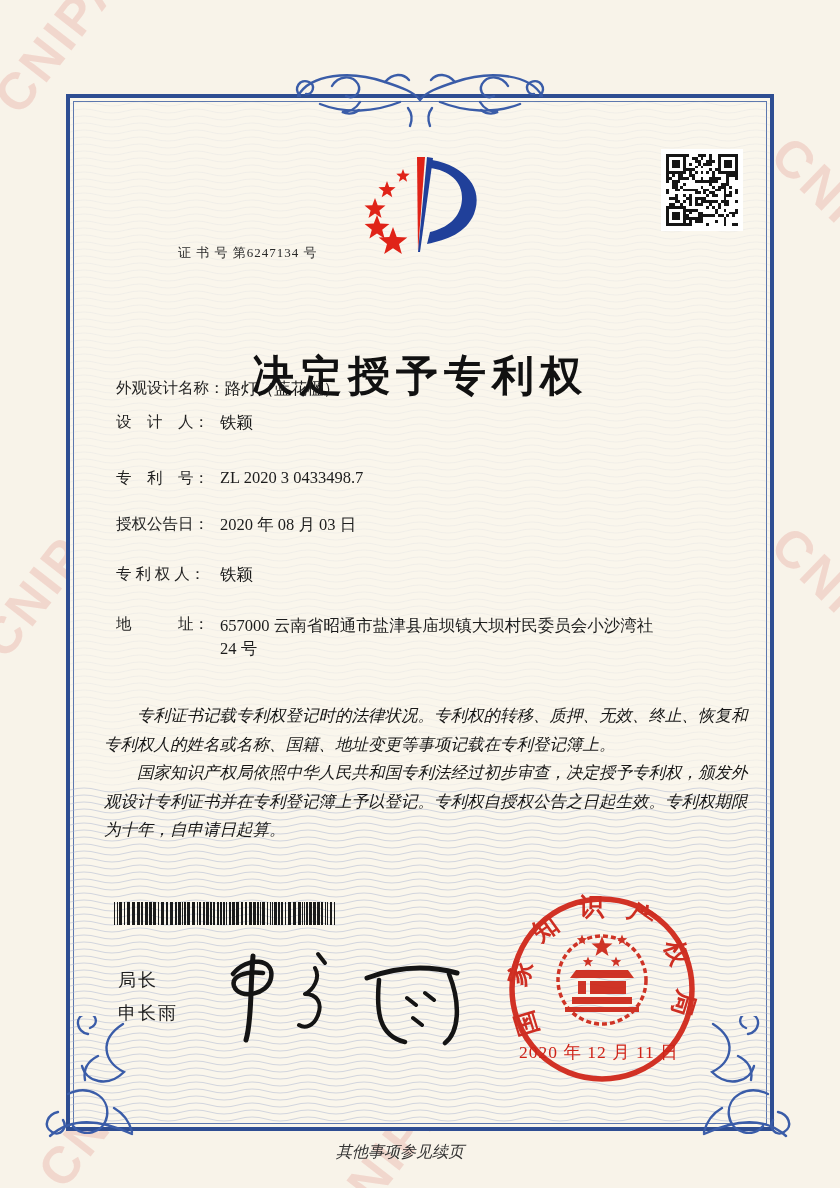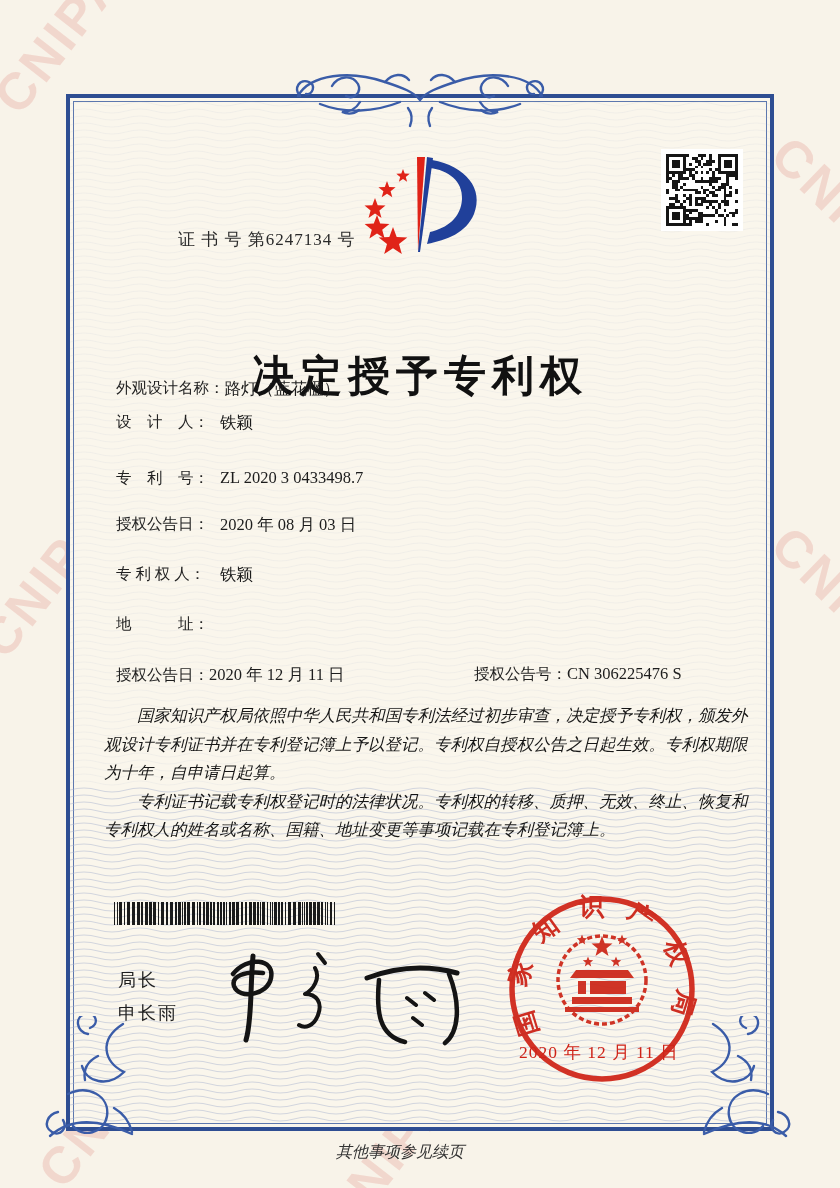--- a/index.html
+++ b/index.html
@@ -12,21 +12,21 @@
   
   .frame{position:absolute; left:66px; top:94px; width:700px; height:1029px;
          border:4px solid #2e4d92; background:#faf6ec;}
   .frame-inner{position:absolute; inset:3px; border:1px solid #5c77ae;}
   #waves{position:absolute; inset:0; width:100%; height:100%; pointer-events:none;}
   
   .wm{position:absolute; font-family:"Liberation Sans","DejaVu Sans",sans-serif;
       font-weight:bold; letter-spacing:3px; color:#e8aca2; opacity:.38;
       font-size:52px; pointer-events:none; white-space:nowrap;}
   
-  .cert-no{position:absolute; left:108px; top:130px; font-size:17px; letter-spacing:1px; color:#2a2a2a;}
+  .cert-no{position:absolute; left:108px; top:146px; font-size:13px; letter-spacing:1px; color:#2a2a2a;}
   .title{position:absolute; left:0; top:250px; width:700px; text-align:center;
          font-size:42px; font-weight:bold; letter-spacing:6px; color:#111;}
   .logo{position:absolute; left:274px; top:46px;}
   .qr{position:absolute; left:591px; top:51px; background:#ffffff; padding:5px;}
   .qr-grid{display:grid; grid-template-columns:repeat(25,1fr); width:72px; height:72px;}
   .qr-grid i{display:block;}
   .qr-grid i.b{background:#161616;}
   
   .fields{position:absolute; left:46px; top:0; width:620px;}
   .row{position:absolute; left:0; display:flex; width:620px; font-size:16.5px;}
@@ -887,35 +887,28 @@
       <div class="row" style="top:416px">
         <span class="lbl">授权公告日：</span>
         <span class="val">2020 年 08 月 03 日</span>
       </div>
       <div class="row" style="top:466px">
         <span class="lbl">专 利 权 人：</span>
         <span class="val">铁颖</span>
       </div>
       <div class="row row-addr" style="top:516px">
         <span class="lbl">地　　　址：</span>
+        <span class="val">657000 云南省昭通市盐津县庙坝镇大坝村民委员会小沙湾社 24 号</span>
       </div>
     </div>
 
-    <div class="grant">
-      <span class="g1">
-        <span class="lbl">授权公告日：</span><span>2020 年 12 月 11 日</span>
-      </span>
-      <span class="g2">
-        <span class="lbl">授权公告号：</span><span>CN 306225476 S</span>
-      </span>
-    </div>
 
     <div class="paras">
+      <p>专利证书记载专利权登记时的法律状况。专利权的转移、质押、无效、终止、恢复和专利权人的姓名或名称、国籍、地址变更等事项记载在专利登记簿上。</p>
       <p>国家知识产权局依照中华人民共和国专利法经过初步审查，决定授予专利权，颁发外观设计专利证书并在专利登记簿上予以登记。专利权自授权公告之日起生效。专利权期限为十年，自申请日起算。</p>
-      <p>专利证书记载专利权登记时的法律状况。专利权的转移、质押、无效、终止、恢复和专利权人的姓名或名称、国籍、地址变更等事项记载在专利登记簿上。</p>
     </div>
 
     <div class="barcode" id="barcode">
         <i class="k" style="width: 1px;"></i>
         <i style="width: 2px;"></i>
         <i class="k" style="width: 1px;"></i>
         <i style="width: 1px;"></i>
         <i class="k" style="width: 3px;"></i>
         <i style="width: 2px;"></i>
         <i class="k" style="width: 1px;"></i>

